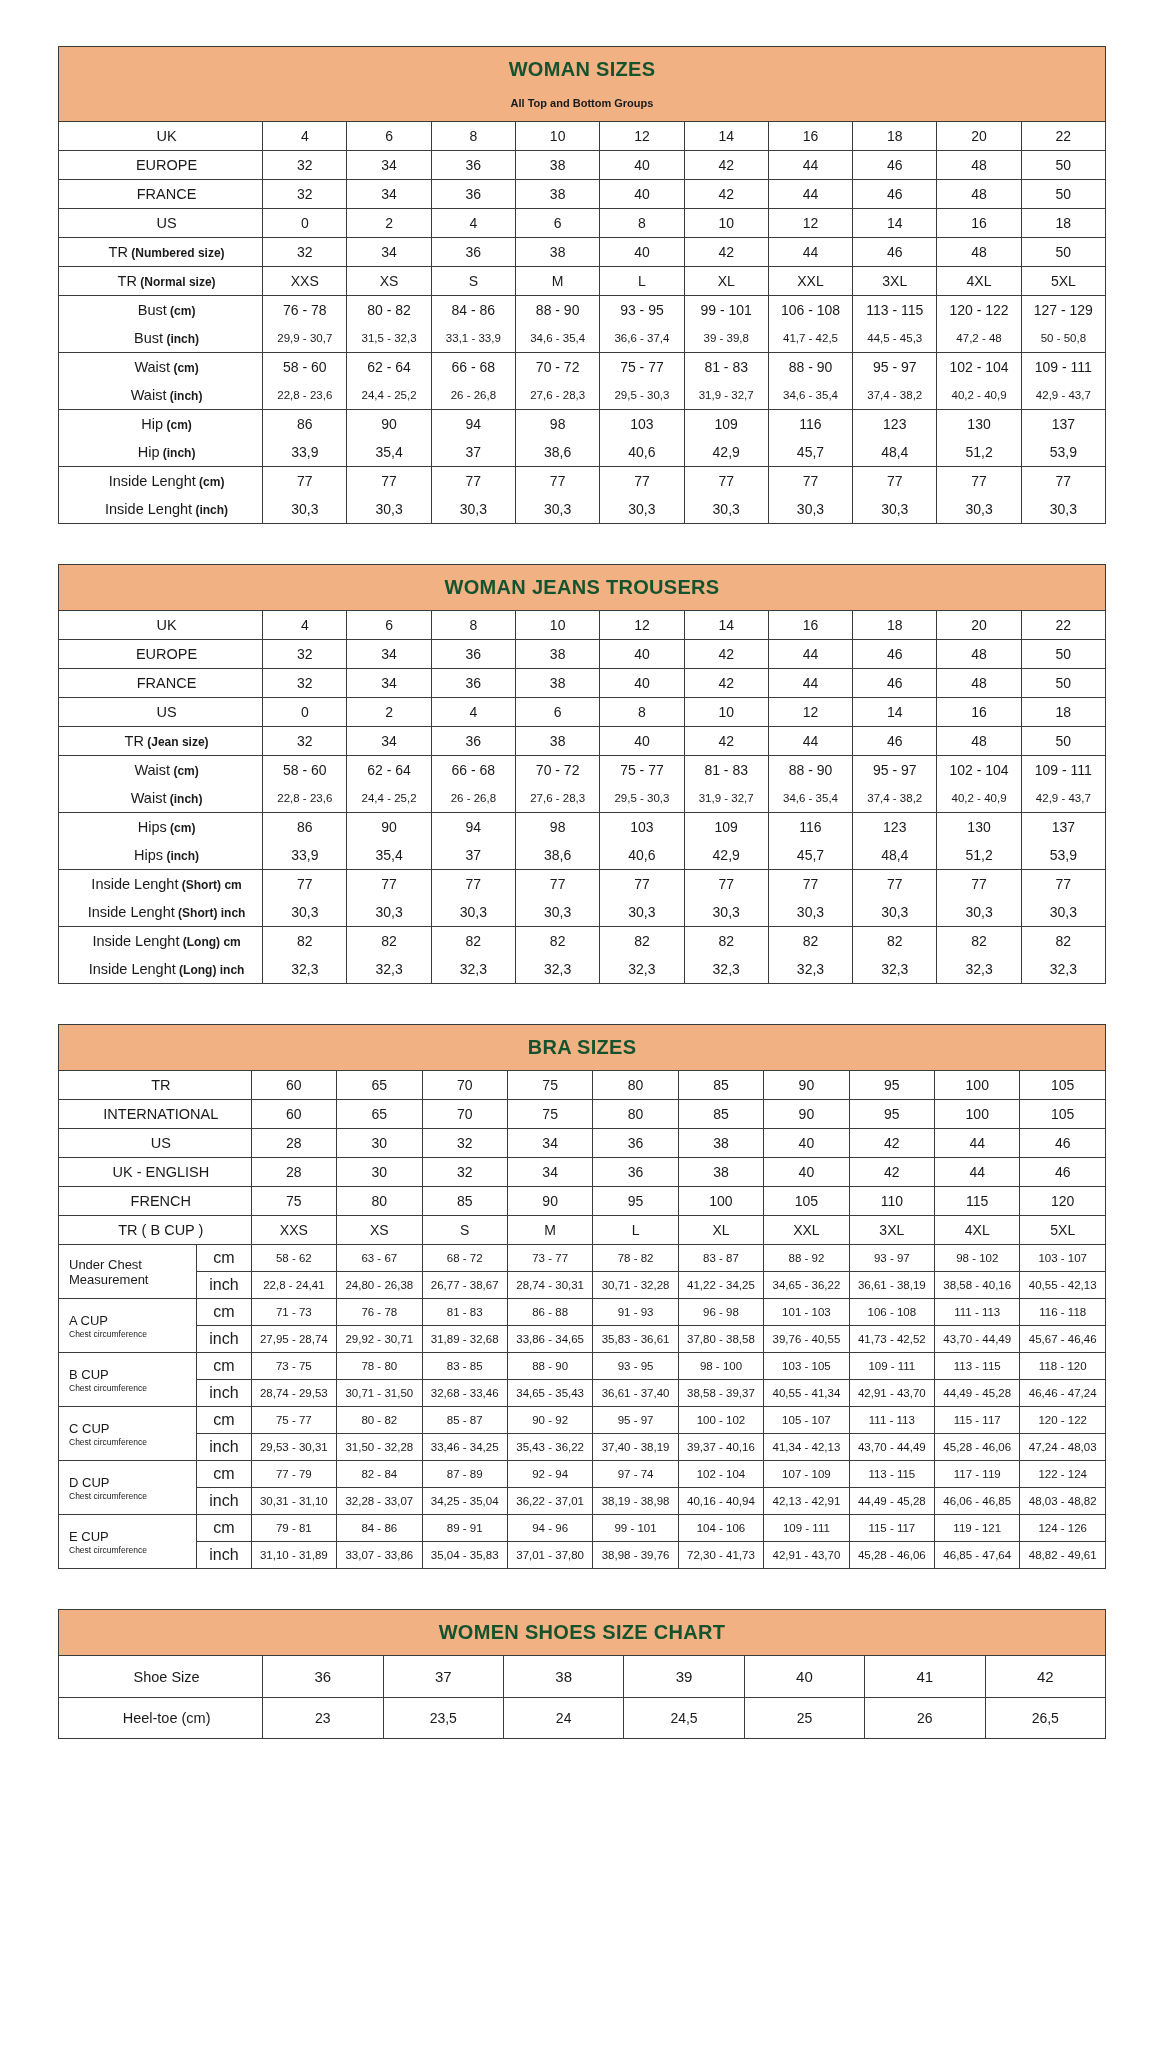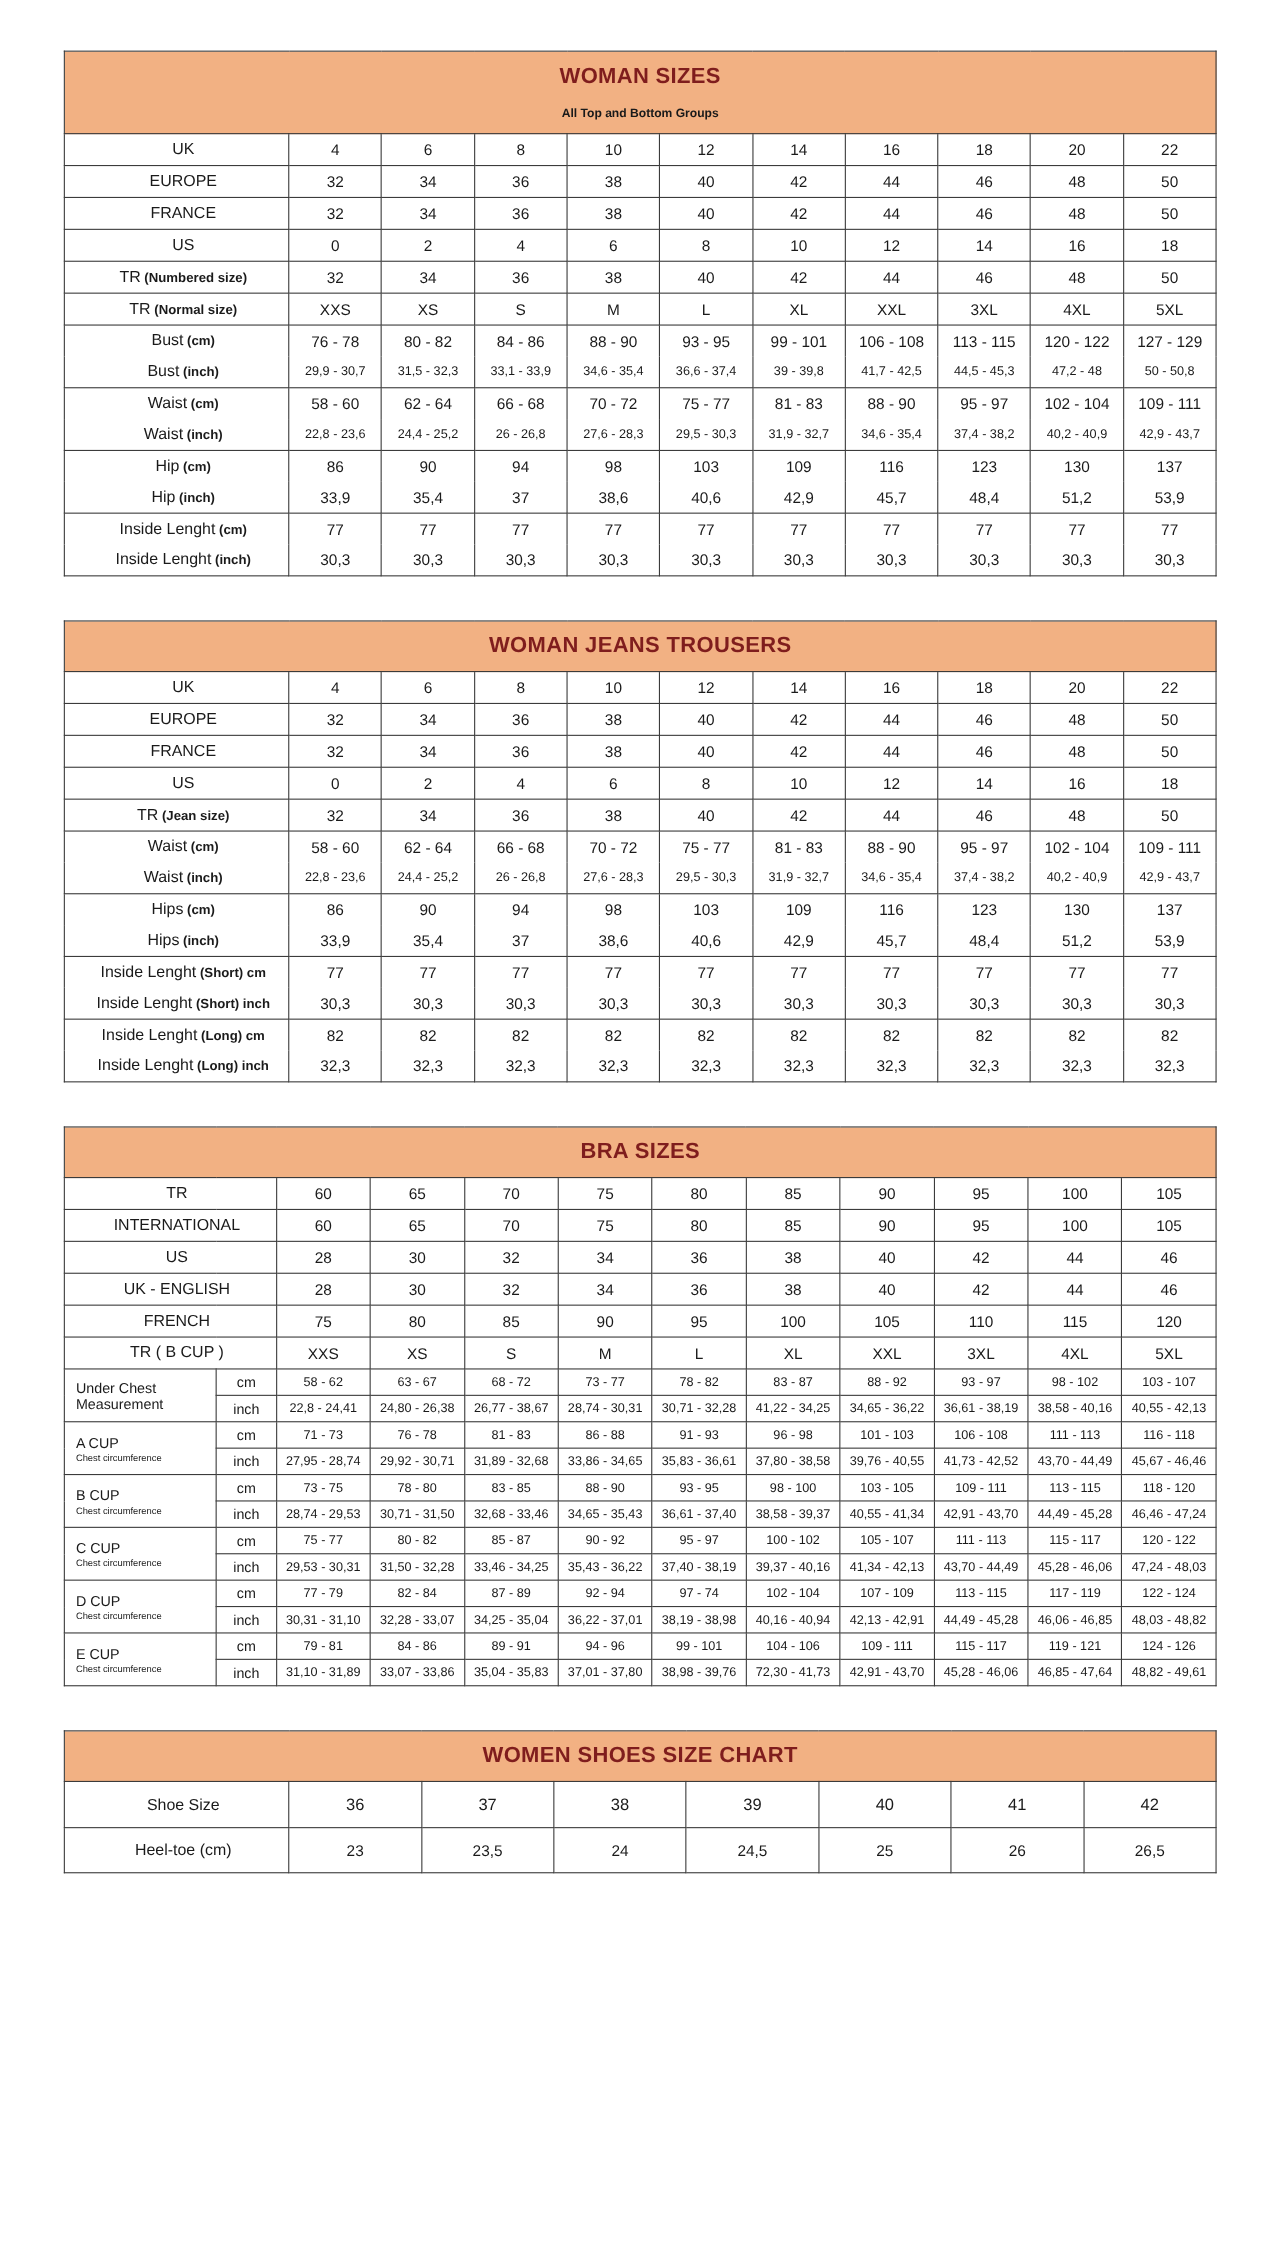--- a/index.html
+++ b/index.html
@@ -34,21 +34,21 @@
   }
   .title-cell {
     background: #f2b183;
     padding: 10px 4px 11px 4px !important;
     text-align: center;
   }
   .title-main {
     font-size: 20px;
     font-weight: bold;
     letter-spacing: 0.3px;
-    color: #7f1d1d;
+    color: #14532d;
     display: block;
     line-height: 1.2;
   }
   .title-sub {
     font-size: 11px;
     font-weight: bold;
     color: #1a1a1a;
     display: block;
     margin-top: 16px;
     line-height: 1.2;
@@ -82,21 +82,21 @@
     font-weight: bold;
     white-space: nowrap;
   }
   .bracat .sub {
     display: block;
     font-size: 8.5px;
     font-weight: normal;
     margin-top: 1px;
   }
   .braunit {
-    font-size: 13px;
+    font-size: 16px;
     font-weight: bold;
     padding: 4px 2px !important;
   }
   .bracell {
     font-size: 11.5px;
     padding: 4px 1px !important;
   }
   .shoe-head {
     font-size: 15px;
     font-weight: bold;

